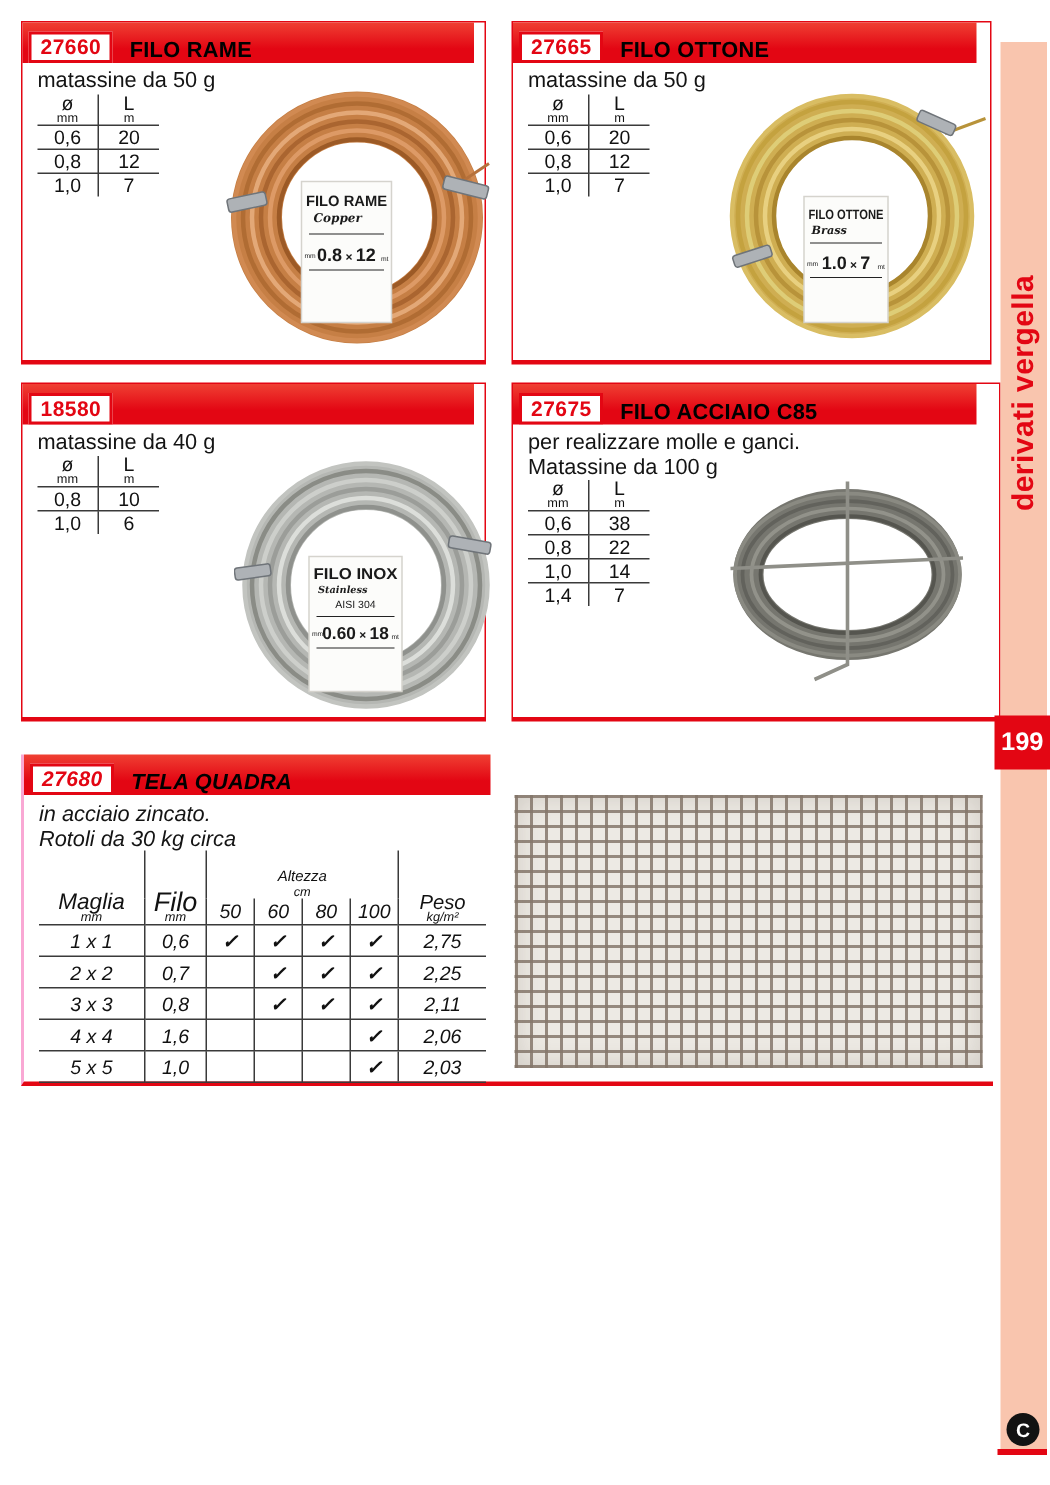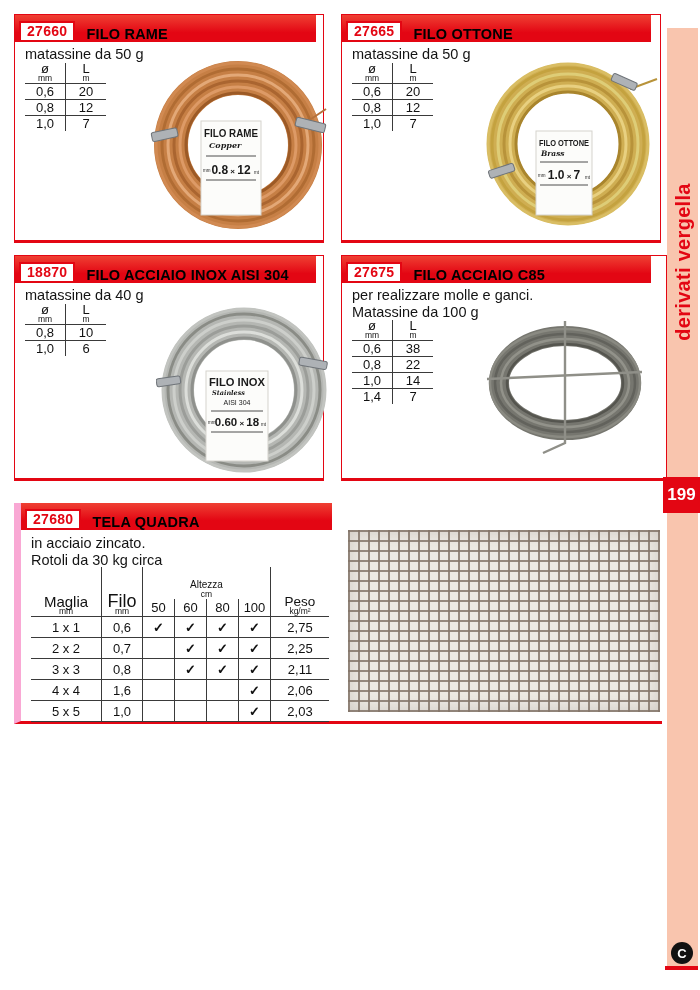--- a/index.html
+++ b/index.html
@@ -1,21 +1,21 @@
 <!DOCTYPE html>
 <html><head>
 <meta charset="utf-8">
 <style>
   html,body{margin:0;padding:0;background:#fff;}
   .page{position:relative;width:700px;height:990px;background:#ffffff;
         font-family:"Liberation Sans",sans-serif;overflow:hidden;color:#141414;}
 
   
   .panel{position:absolute;background:#fff;border:1px solid #e30613;border-bottom:3px solid #e30613;box-sizing:border-box;}
-  .panel.no-frame{border:none;border-left:7px solid #f9a8d4;border-bottom:3px solid #e30613;}
+  .panel.no-frame{border:none;border-left:2px solid #f9a8d4;border-bottom:3px solid #e30613;font-style:italic;}
   .bar{position:absolute;left:0;top:0;height:27px;display:flex;align-items:flex-end;
        background:linear-gradient(180deg,#ef4033 0%,#e30613 65%);}
   .code{background:#ffffff;border:2px solid #e30613;color:#e30613;font-weight:bold;
         font-size:14px;line-height:15px;padding:1px 6px;margin-left:4px;letter-spacing:.3px;}
   .ptitle{color:#000;font-weight:bold;font-size:14.5px;margin-left:11px;letter-spacing:.2px;white-space:nowrap;}
   .desc{position:absolute;left:10px;font-size:14.5px;line-height:17px;color:#141414;margin:0;}
 
   
   .mini{position:absolute;border-collapse:collapse;text-align:center;}
   .mini th,.mini td{width:40px;padding:0;font-weight:normal;color:#111;}
@@ -183,22 +183,21 @@
       <line x1="62" y1="107" x2="110" y2="107" stroke="#222" stroke-width="0.8"></line>
       <text x="60" y="122" font-size="4.5">mm</text>
       <text x="86" y="124" text-anchor="middle" font-size="12" font-weight="bold"><tspan>1.0</tspan><tspan font-size="8"> × </tspan><tspan>7</tspan></text>
       <text x="112" y="124" text-anchor="end" font-size="4.5">mt</text>
       <line x1="62" y1="130" x2="110" y2="130" stroke="#222" stroke-width="0.8"></line>
     </svg>
   </section>
 
   <section class="panel" style="left:14px;top:255px;width:310px;height:226px">
     <header class="bar" style="width:301px">
-      <span class="code">18870</span>
-      <span class="ptitle">FILO ACCIAIO INOX AISI 304</span>
+      <span class="code">18580</span>
     </header>
     <p class="desc" style="top:31px">matassine da 40 g</p>
     <table class="mini" style="left:10px;top:48px">
       <thead>
         <tr>
           <th>
               <div class="th-main">ø</div>
               <div class="th-sub">mm</div>
             </th>
           <th>

